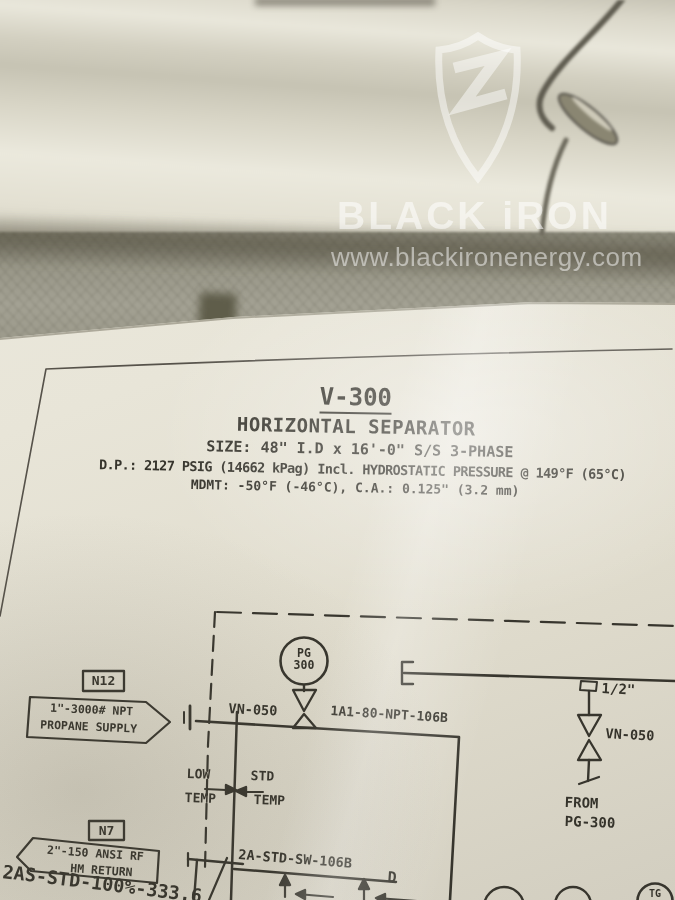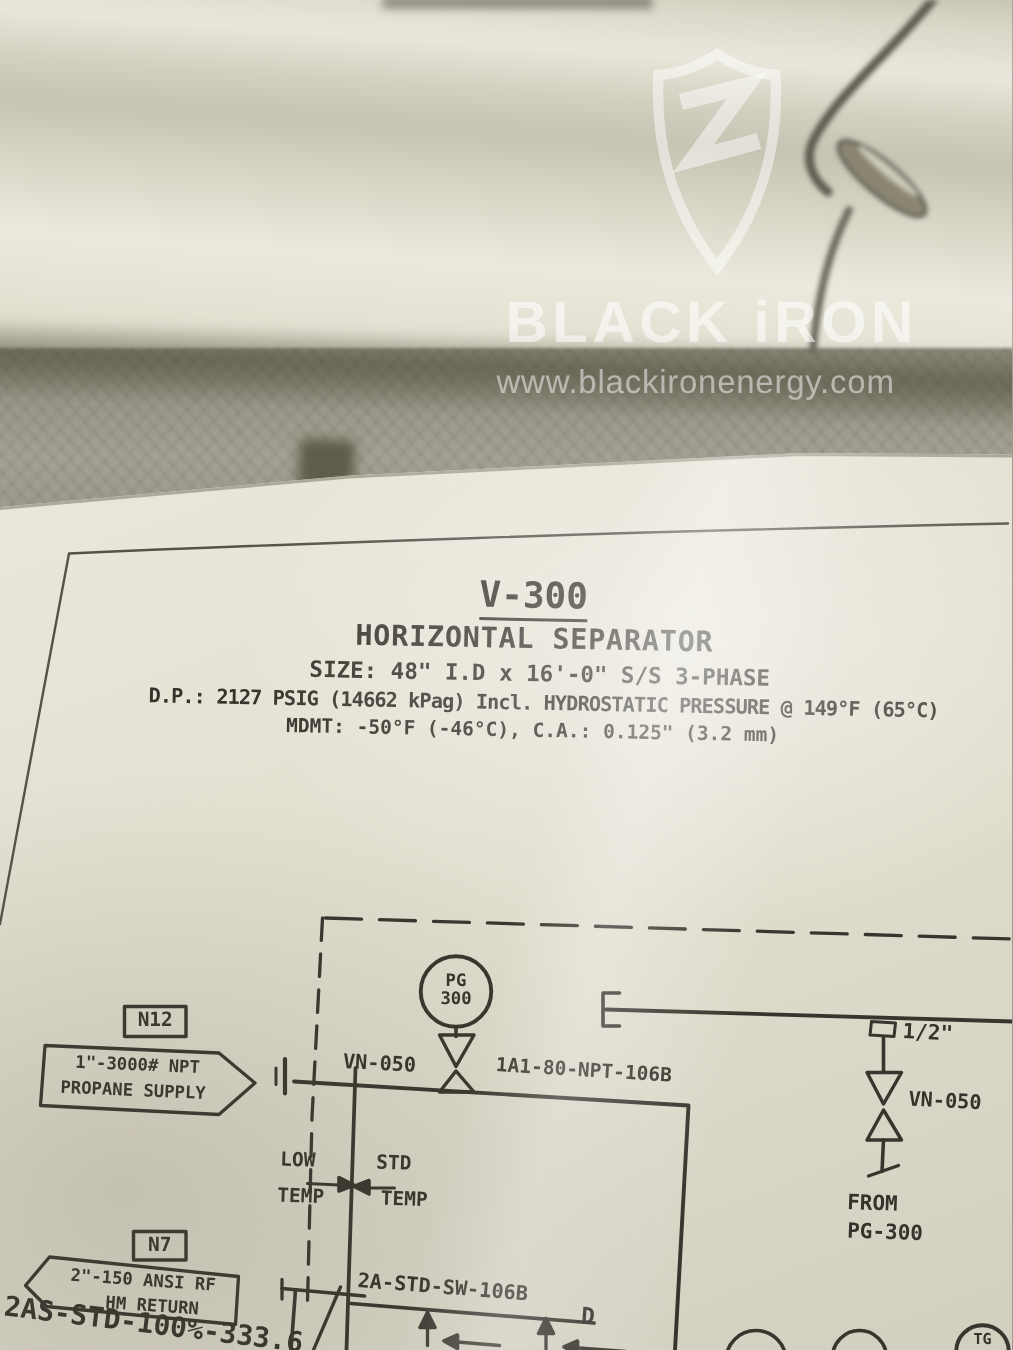--- a/index.html
+++ b/index.html
@@ -63,21 +63,21 @@
   .tag-underline{border-bottom:2.2px solid #35332b;padding-bottom:1px;}
   
   .watermark{position:absolute;left:0;top:0;width:675px;height:300px;pointer-events:none;filter:blur(.5px);}
   .wm-brand{
     position:absolute;left:337px;top:194px;width:320px;
     font-family:"Liberation Sans",sans-serif;font-weight:bold;font-size:39px;
     letter-spacing:3px;color:rgba(255,255,255,.55);
   }
   .wm-url{
     position:absolute;left:331px;top:242px;width:320px;
-    font-family:"Liberation Sans",sans-serif;font-size:22px;
+    font-family:"Liberation Sans",sans-serif;font-size:26px;
     color:rgba(255,255,255,.50);letter-spacing:.5px;
   }
 </style>
 </head>
 <body>
 
 <div class="stage">
 
   <div class="wall"></div>
   <div class="floor"></div>

